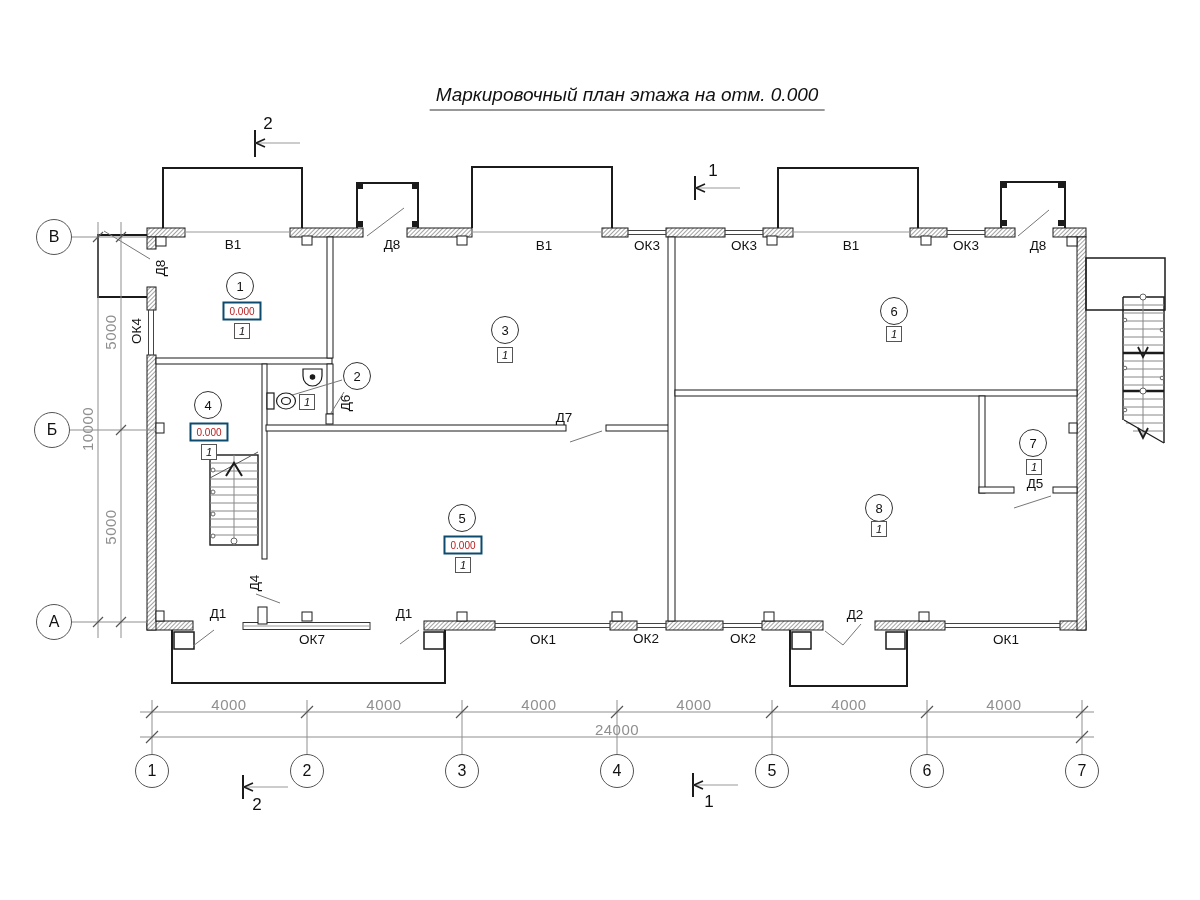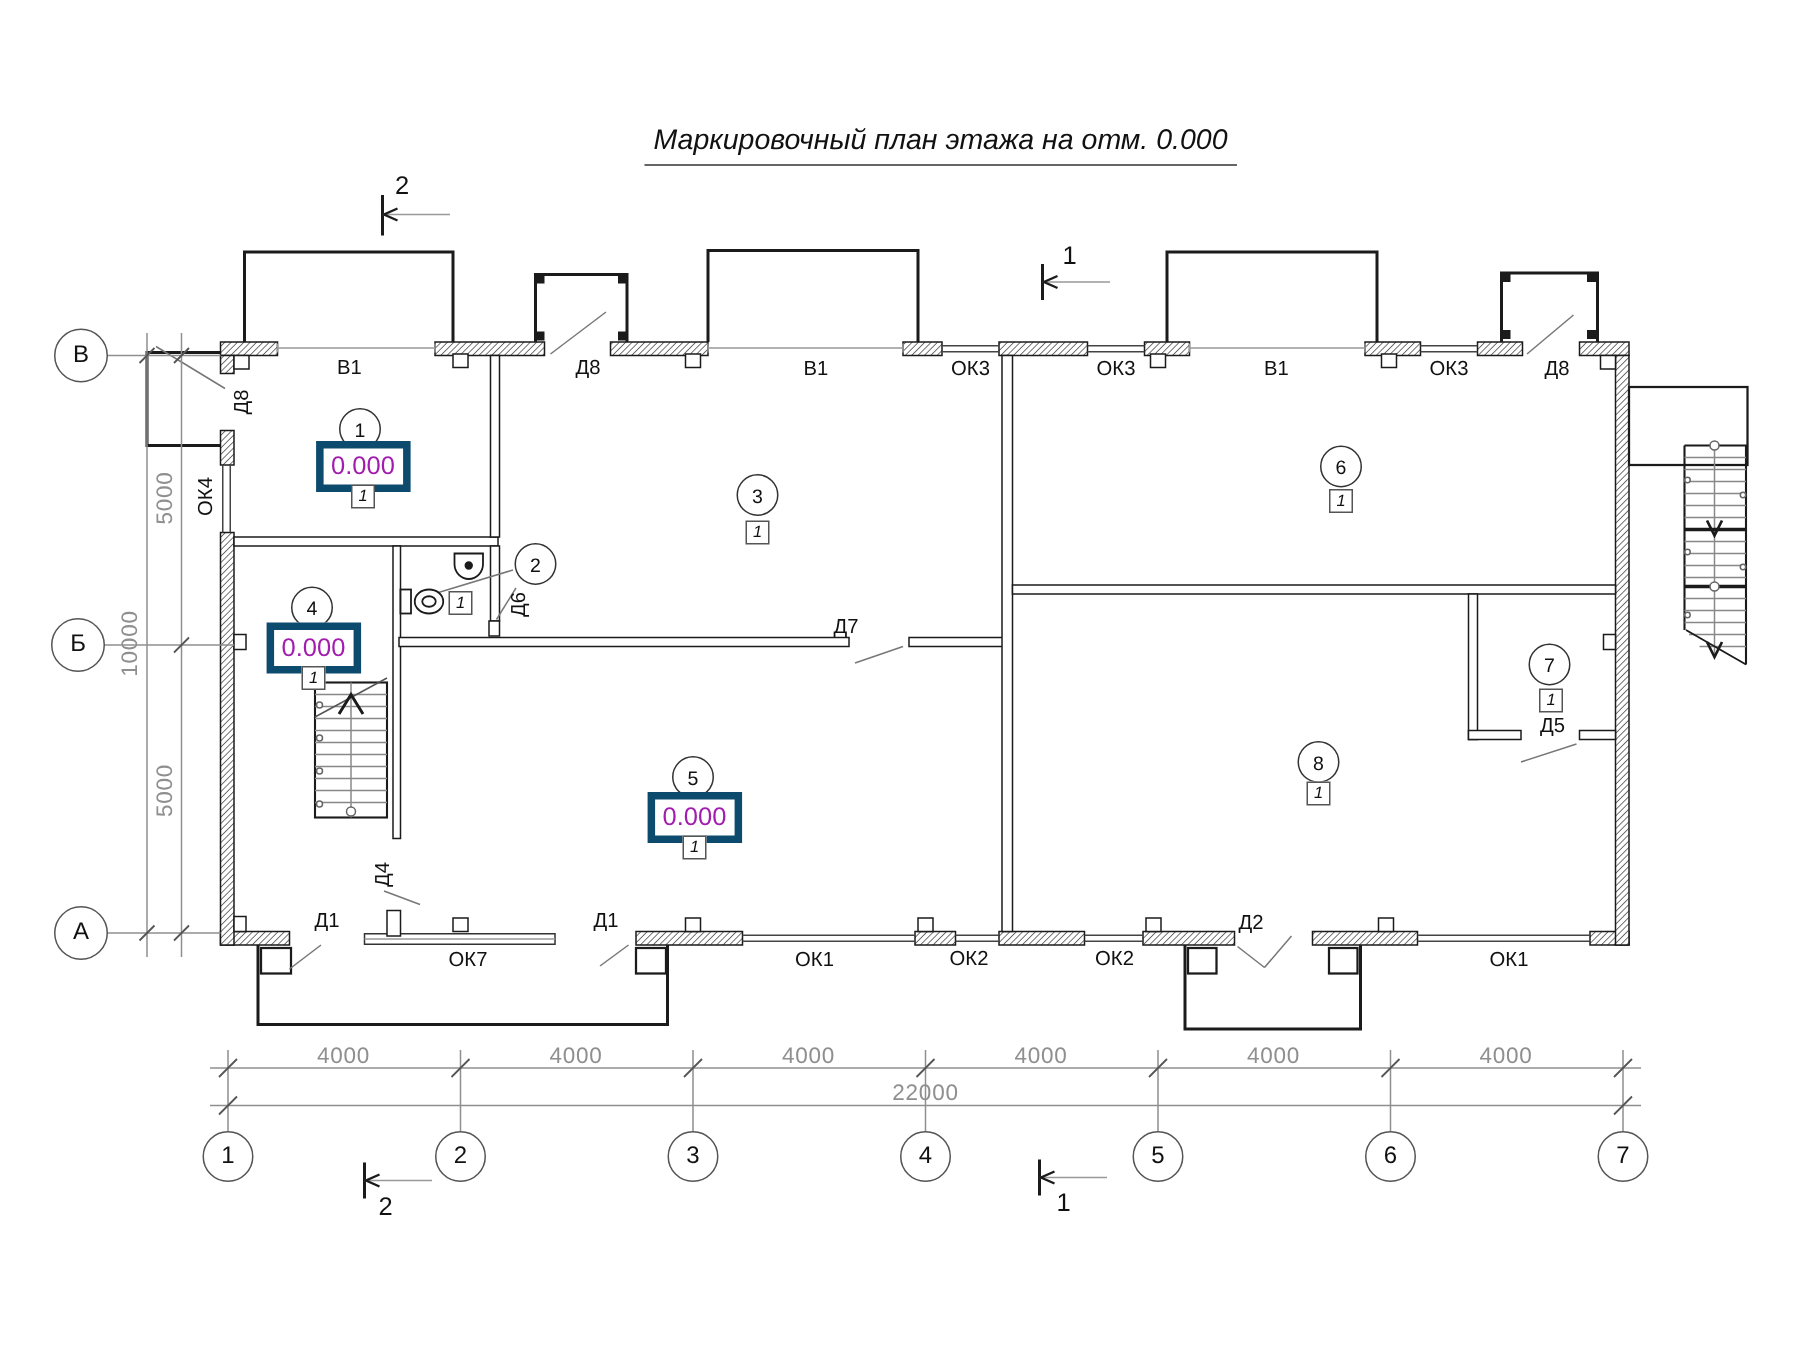--- a/index.html
+++ b/index.html
@@ -12,22 +12,22 @@
   .dimtxt{position:absolute;transform:translate(-50%,-50%);white-space:nowrap;
           font-size:15px;color:#8f8f8f;line-height:1;letter-spacing:.5px;}
   .dimtxt.rot{transform:translate(-50%,-50%) rotate(-90deg);}
   .axis-circle{position:absolute;width:32px;height:32px;border:1px solid #555;border-radius:50%;
           background:#fff;display:flex;align-items:center;justify-content:center;
           font-size:16px;color:#111;transform:translate(-50%,-50%);}
   .axis-circle.big{width:34px;height:34px;}
   .room-circle{position:absolute;width:26px;height:26px;border:1px solid #333;border-radius:50%;
           background:#fff;display:flex;align-items:center;justify-content:center;
           font-size:13px;color:#111;transform:translate(-50%,-50%);}
-  .elev-box{position:absolute;border:5px solid #0c4a6e;background:#fff;padding:2px 5px;
-          font-size:17px;color:#a21caf;transform:translate(-50%,-50%);}
+  .elev-box{position:absolute;border:2px solid #0c4a6e;background:#fff;padding:2px 5px;
+          font-size:10px;color:#b91c1c;transform:translate(-50%,-50%);}
   .fin-box{position:absolute;width:14px;height:14px;border:1px solid #555;background:#fff;
           display:flex;align-items:center;justify-content:center;font-size:11px;
           font-style:italic;color:#111;transform:translate(-50%,-50%);}
   .sec-num{position:absolute;transform:translate(-50%,-50%);font-size:17px;color:#111;}
   #title{position:absolute;left:627px;top:97px;transform:translate(-50%,-50%);
          font-size:19px;font-style:italic;color:#111;border-bottom:1px solid #333;
          padding:0 6px 4px 6px;white-space:nowrap;}
 </style>
 </head>
 <body>
@@ -275,21 +275,21 @@
 <span class="lbl" style="left:564px;top:418px">Д7</span>
 <span class="lbl rot" style="left:255px;top:583px">Д4</span>
 <span class="lbl" style="left:1035px;top:484px">Д5</span>
 
 <span class="lbl" style="left:218px;top:614px">Д1</span>
 <span class="lbl" style="left:312px;top:640px">ОК7</span>
 <span class="lbl" style="left:404px;top:614px">Д1</span>
 <span class="lbl" style="left:543px;top:640px">ОК1</span>
 <span class="lbl" style="left:646px;top:639px">ОК2</span>
 <span class="lbl" style="left:743px;top:639px">ОК2</span>
-<span class="lbl" style="left:834px;top:615px">Д2</span>
+<span class="lbl" style="left:855px;top:615px">Д2</span>
 <span class="lbl" style="left:1006px;top:640px">ОК1</span>
 
 <div class="room-circle" style="left:240px;top:286px">1</div>
 <div class="elev-box" style="left:242px;top:311px">0.000</div>
 <div class="fin-box" style="left:242px;top:331px">1</div>
 
 <div class="room-circle" style="left:357px;top:376px">2</div>
 <div class="fin-box" style="left:307px;top:402px">1</div>
 
 <div class="room-circle" style="left:505px;top:330px">3</div>
@@ -323,18 +323,18 @@
 <div class="axis-circle" style="left:772px;top:771px">5</div>
 <div class="axis-circle" style="left:927px;top:771px">6</div>
 <div class="axis-circle" style="left:1082px;top:771px">7</div>
 
 <span class="dimtxt" style="left:229px;top:704px">4000</span>
 <span class="dimtxt" style="left:384px;top:704px">4000</span>
 <span class="dimtxt" style="left:539px;top:704px">4000</span>
 <span class="dimtxt" style="left:694px;top:704px">4000</span>
 <span class="dimtxt" style="left:849px;top:704px">4000</span>
 <span class="dimtxt" style="left:1004px;top:704px">4000</span>
-<span class="dimtxt" style="left:617px;top:729px">22000</span>
+<span class="dimtxt" style="left:617px;top:729px">24000</span>
 <span class="dimtxt rot" style="left:110px;top:332px">5000</span>
 <span class="dimtxt rot" style="left:87px;top:429px">10000</span>
 <span class="dimtxt rot" style="left:110px;top:527px">5000</span>
 
 </div>
 
 </body></html>

